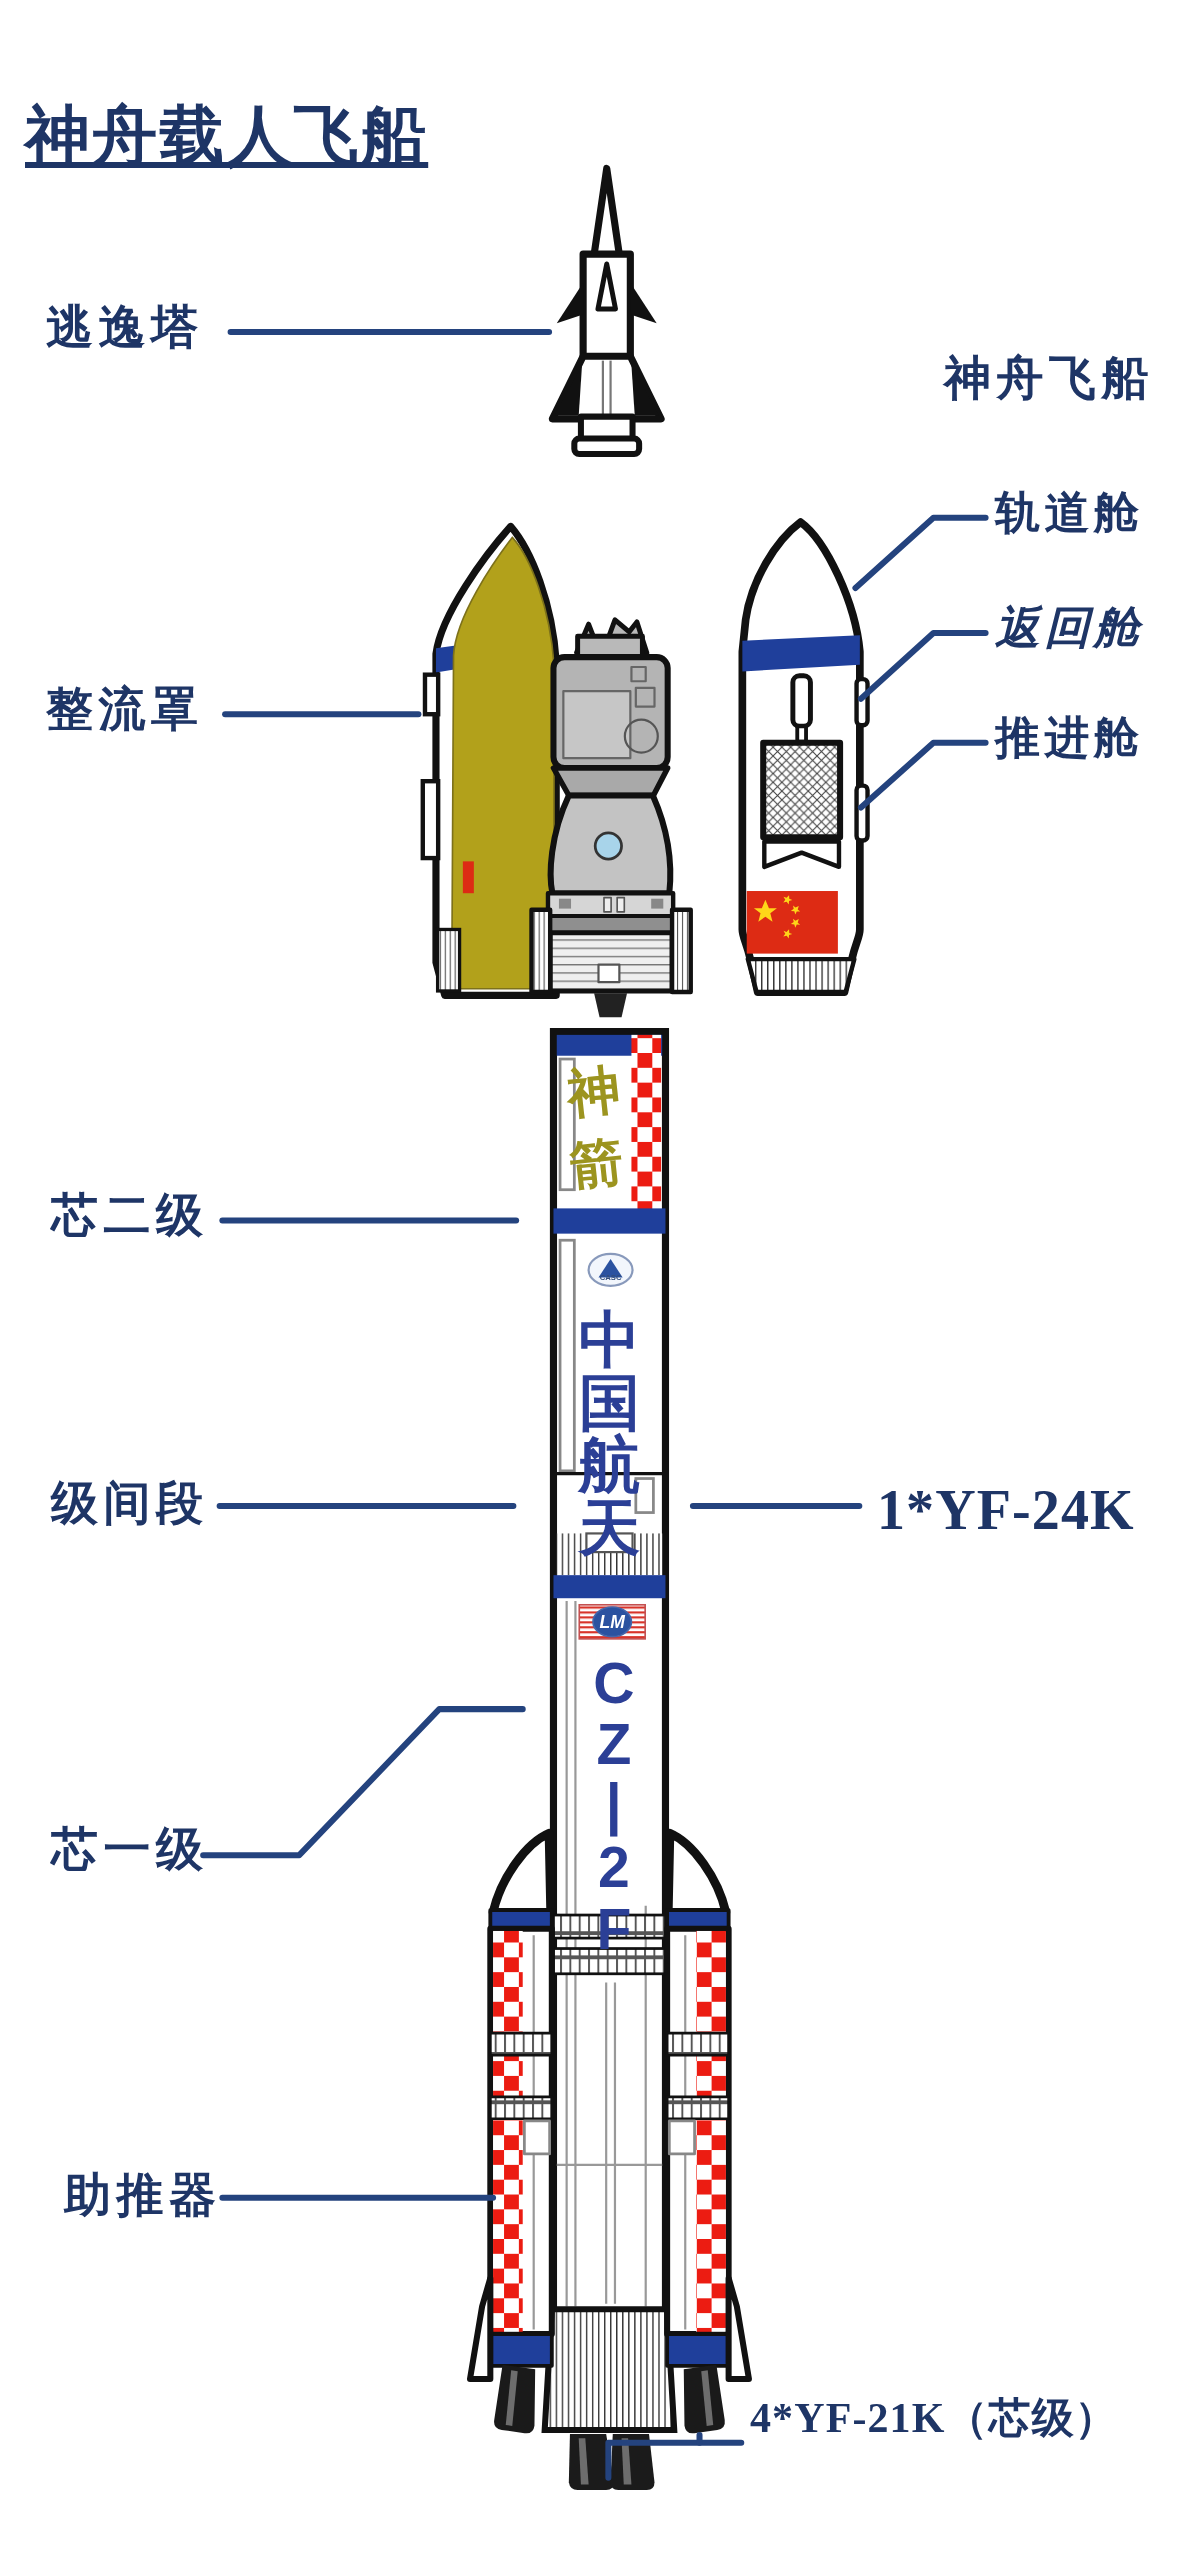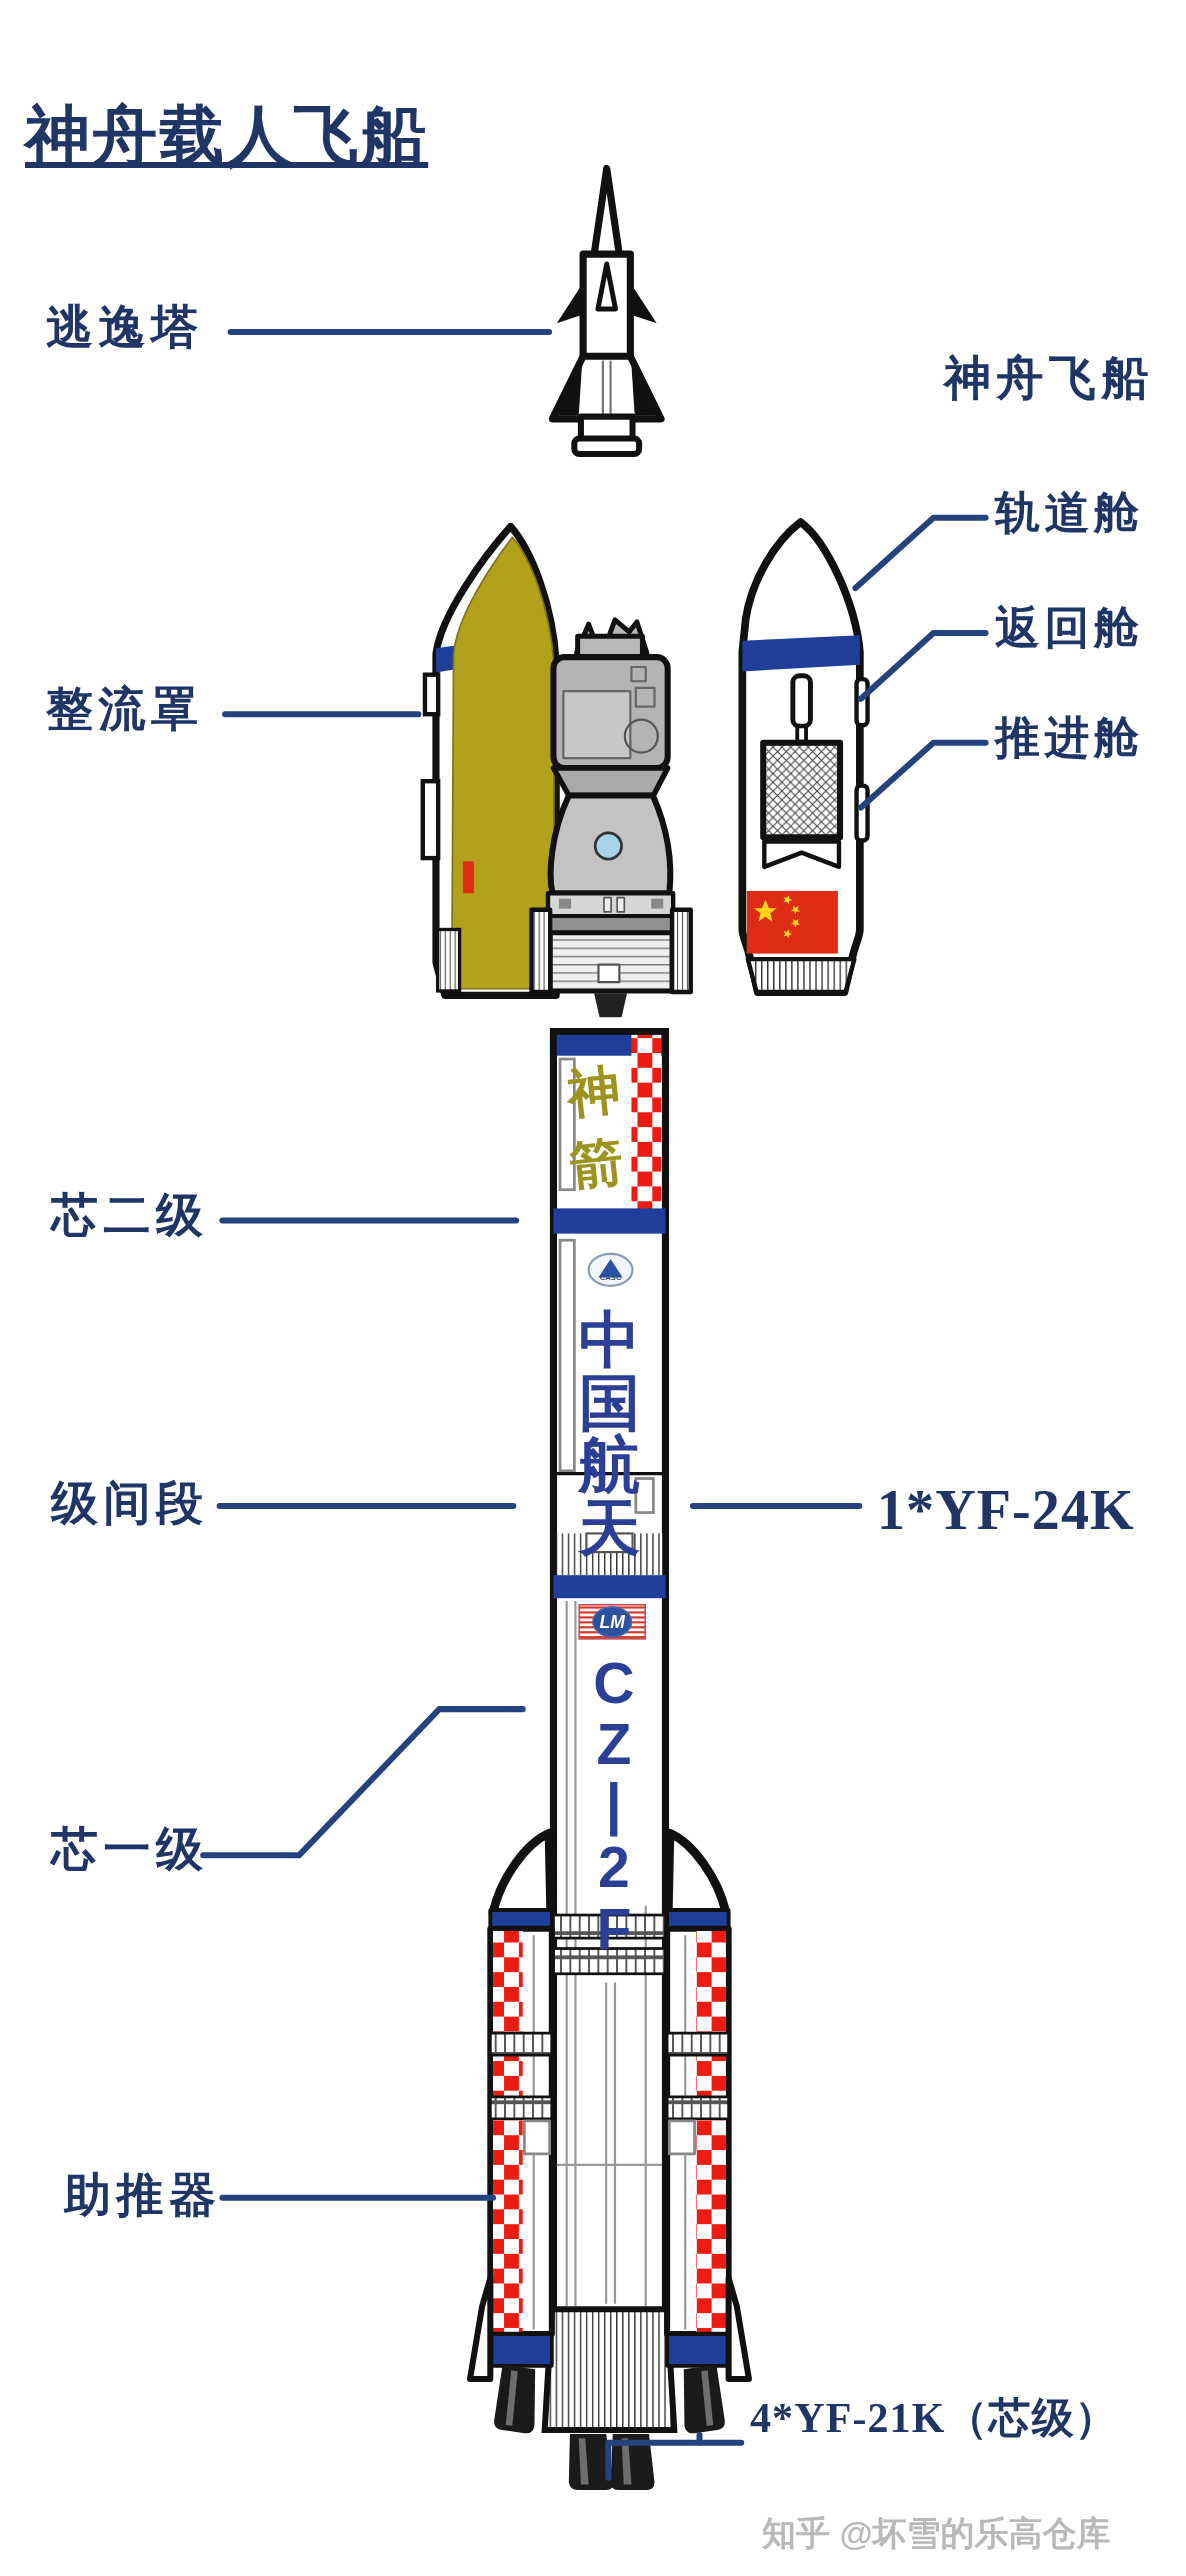--- a/index.html
+++ b/index.html
@@ -234,26 +234,25 @@
   </g>
 </svg>
 
   <div class="lbl title" style="left:25px;top:102px;text-decoration:underline;">神舟载人飞船</div>
 
   <div class="lbl side" style="left:46px;top:303px;">逃逸塔</div>
   <div class="lbl side" style="left:944px;top:354px;">神舟飞船</div>
   <div class="lbl side" style="left:46px;top:685px;text-align:right;">整流罩</div>
 
   <div class="lbl side-r" style="left:995px;top:490px;">轨道舱</div>
-  <div class="lbl side-r" style="left:995px;top:605px;">返回舱</div>
+  <div class="lbl side-r" style="left:995px;top:605px;font-style:italic;">返回舱</div>
   <div class="lbl side-r" style="left:995px;top:715px;">推进舱</div>
 
   <div class="lbl side" style="left:51px;top:1191px;">芯二级</div>
   <div class="lbl side" style="left:51px;top:1479px;">级间段</div>
   <div class="lbl eng-mid" style="left:877px;top:1481px;">1*YF-24K</div>
   <div class="lbl side" style="left:51px;top:1825px;">芯一级</div>
   <div class="lbl side" style="left:64px;top:2171px;">助推器</div>
 
   <div class="lbl eng" style="left:750px;top:2396px;">4*YF-21K（芯级）</div>
 
-  <div class="watermark" style="left:762px;top:2511px;">知乎 @坏雪的乐高仓库</div>
 </div>
 
 
 </body></html>

